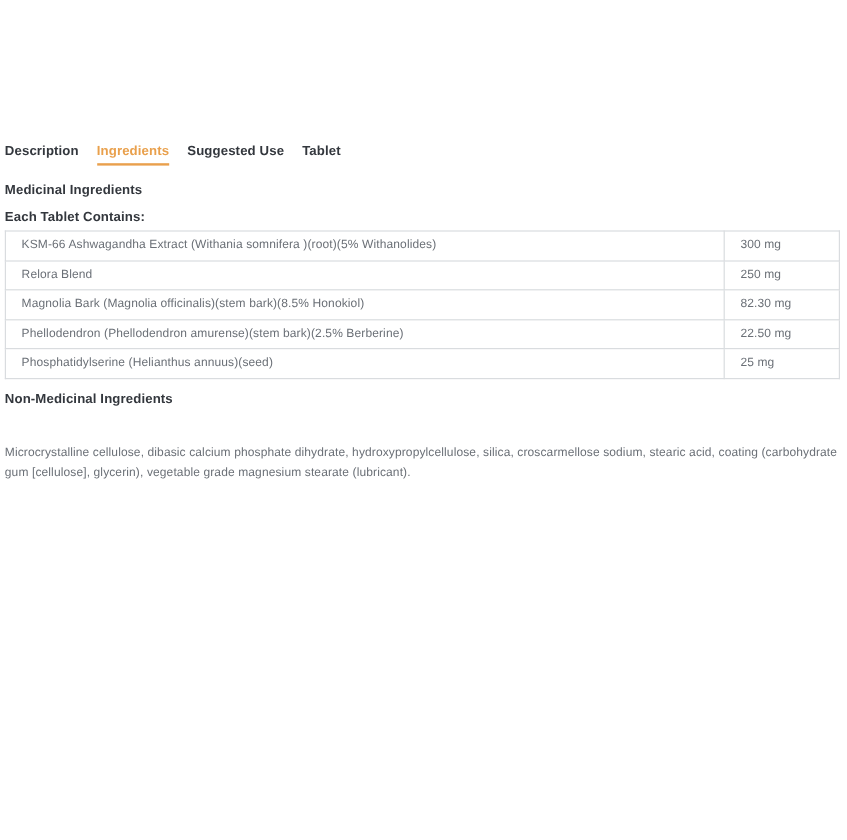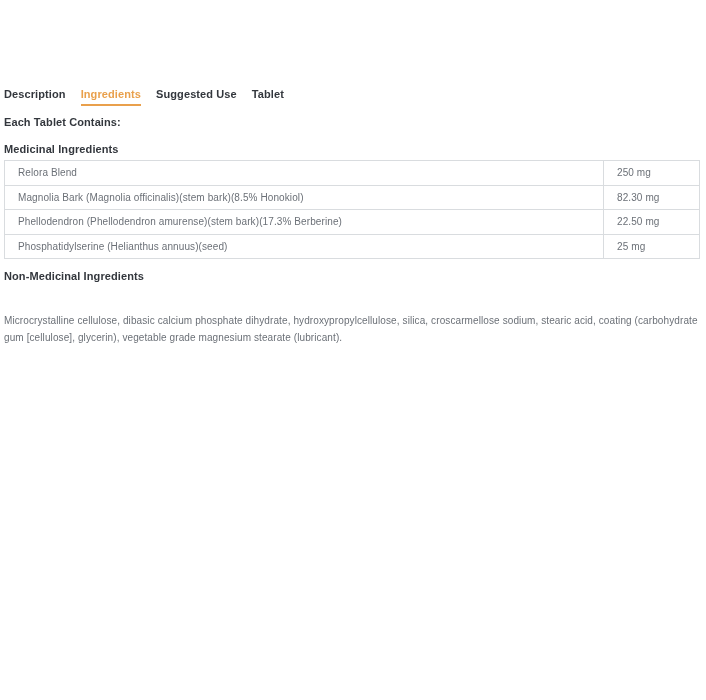--- a/index.html
+++ b/index.html
@@ -13,21 +13,21 @@
   }
   :root {
     --accent: #E9A04C;
     --heading: #33373D;
     --table-text: #6B7077;
     --border: #D9DCDF;
   }
   .page {
     box-sizing: border-box;
     width: 706px;
-    padding: 88px 6px 0 4px;
+    padding: 120px 6px 0 4px;
   }
   
   .tabs {
     display: flex;
     gap: 15px;
     align-items: flex-start;
   }
   .tab {
     font-size: 11px;
     font-weight: bold;
@@ -88,36 +88,40 @@
 
 <div class="page">
 
   <nav class="tabs" id="tabbar">
       <div class="tab">Description</div>
       <div class="tab active">Ingredients</div>
       <div class="tab">Suggested Use</div>
       <div class="tab">Tablet</div>
     </nav>
 
+  <h3 class="heading">Medicinal Ingredients</h3>
+
   <h3 class="heading sub">Each Tablet Contains:</h3>
-
-  <h3 class="heading">Medicinal Ingredients</h3>
 
   <table class="ing-table">
     <tbody id="table-body">
+        <tr>
+          <td>KSM-66 Ashwagandha Extract (Withania somnifera )(root)(5% Withanolides)</td>
+          <td class="amount">300 mg</td>
+        </tr>
         <tr>
           <td>Relora Blend</td>
           <td class="amount">250 mg</td>
         </tr>
         <tr>
           <td>Magnolia Bark (Magnolia officinalis)(stem bark)(8.5% Honokiol)</td>
           <td class="amount">82.30 mg</td>
         </tr>
         <tr>
-          <td>Phellodendron (Phellodendron amurense)(stem bark)(17.3% Berberine)</td>
+          <td>Phellodendron (Phellodendron amurense)(stem bark)(2.5% Berberine)</td>
           <td class="amount">22.50 mg</td>
         </tr>
         <tr>
           <td>Phosphatidylserine (Helianthus annuus)(seed)</td>
           <td class="amount">25 mg</td>
         </tr>
       </tbody>
   </table>
 
   <h3 class="heading nonmed">Non-Medicinal Ingredients</h3>

